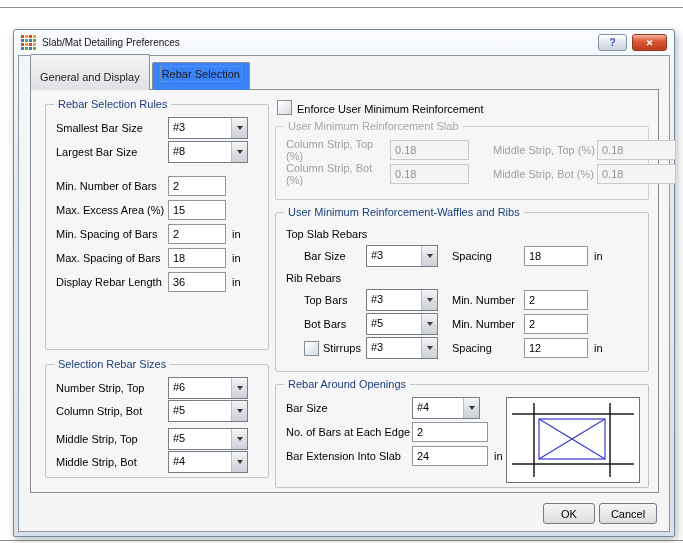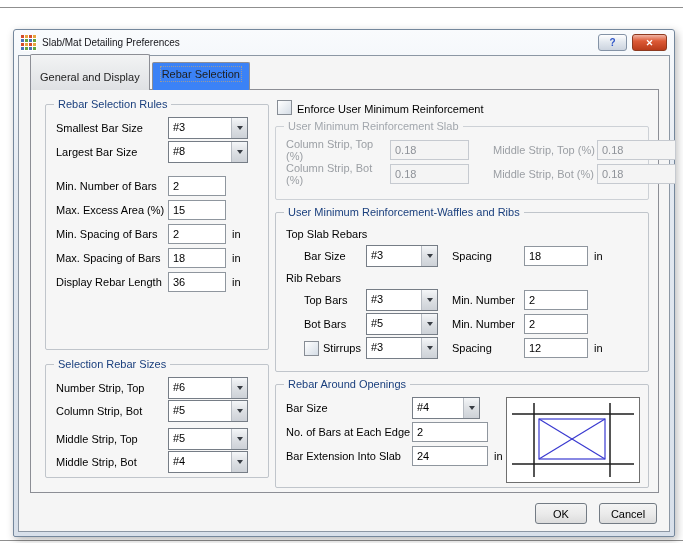--- a/index.html
+++ b/index.html
@@ -56,21 +56,21 @@
   .subhdr{height:16px;margin-bottom:4px;display:flex;align-items:center;}
   .g-rules{left:14px;top:14px;width:222px;height:244px;}
   .g-pref{left:14px;top:274px;width:222px;height:112px;}
   .cb-enforce{position:absolute;left:246px;top:10px;}
   .g-minslab{left:244px;top:36px;width:372px;height:72px;}
   .g-waffle{left:244px;top:122px;width:372px;height:158px;}
   .g-open{left:244px;top:294px;width:372px;height:102px;}
   .diagram{position:absolute;right:8px;top:12px;width:132px;height:84px;background:#fff;border:1px solid #6f6f6f;display:flex;align-items:center;justify-content:center;}
   .dk{stroke:#1c1c1c;stroke-width:1.5;}
   .bl{stroke:#3a3ad0;stroke-width:1.2;fill:none;}
-  .btnrow{position:absolute;right:12px;bottom:7px;display:flex;gap:12px;}
+  .btnrow{position:absolute;right:12px;bottom:7px;display:flex;gap:4px;}
   .btn{width:52px;height:21px;border:1px solid #737b84;border-radius:3px;background:linear-gradient(#f4f4f4,#ebebeb 50%,#dcdcdc);font-family:inherit;font-size:11px;color:#000;padding:0;}
   .btn.cancel{width:58px;}
 </style>
 </head>
 <body>
 
 <div class="rule top"></div>
 <div class="rule bottom"></div>
 
 <div class="dialog">

